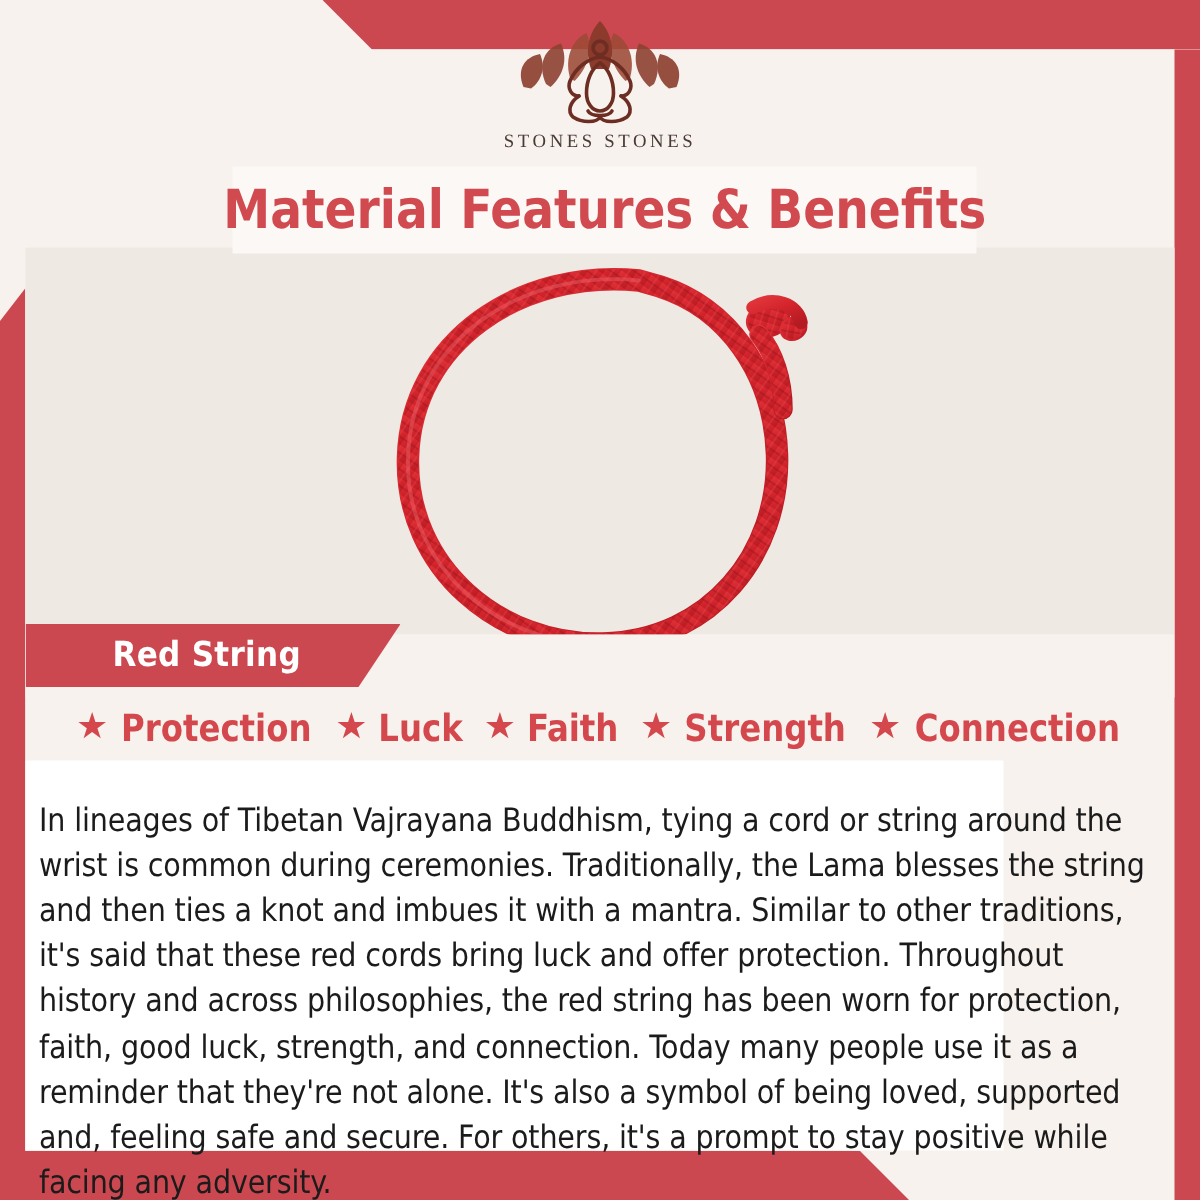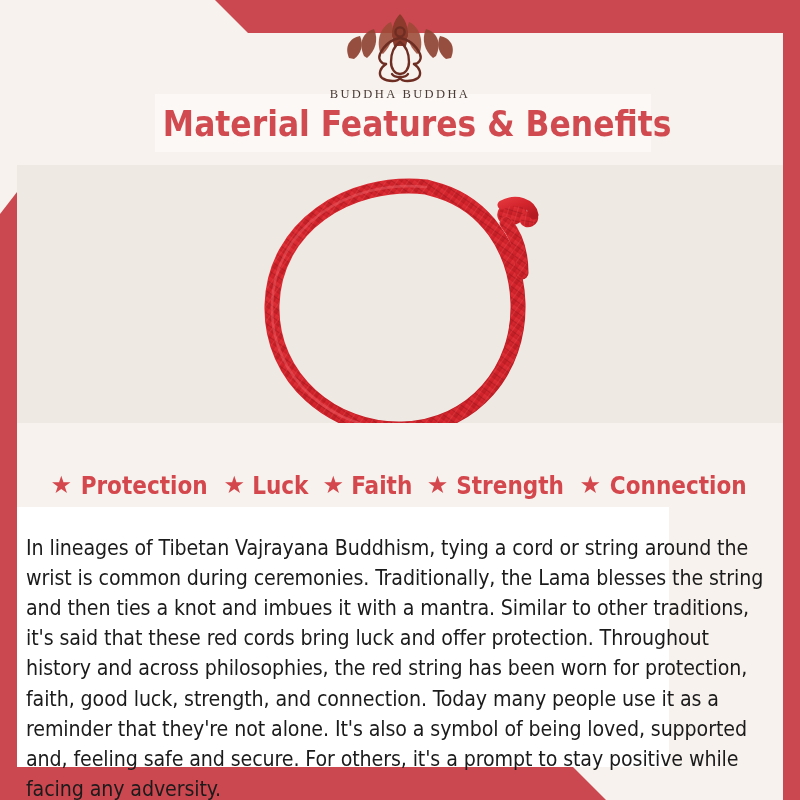--- a/index.html
+++ b/index.html
@@ -74,26 +74,26 @@
     font-family: "Liberation Serif", serif;
     font-size: 12.5px;
     letter-spacing: 2.4px;
     color: #4a3a35;
     font-weight: 400;
   }
 
   
   .title-band {
     position: absolute;
-    top: 94px; left: 155px;
+    top: 111px; left: 155px;
     width: 496px; height: 58px;
     background: #fbf8f5;
     display: flex;
     align-items: center;
-    justify-content: flex-start;
+    justify-content: center;
     z-index: 4;
   }
   .title-text {
     font-family: "Liberation Sans Narrow", "DejaVu Sans Condensed", "Liberation Sans", sans-serif;
     font-size: 36px;
     font-weight: bold;
     color: #d04a4f;
     letter-spacing: 0px;
     transform: scaleX(0.97);
     white-space: nowrap;
@@ -228,21 +228,21 @@
         <path d="M66 26 C74 27 82 33 86 42 C88 47 85 52 80 52"></path>
 
         <path d="M66 30 C60 34 57 42 57 50 C57 57 61 62 66 62 C71 62 75 57 75 50 C75 42 72 34 66 30"></path>
 
         <path d="M52 52 C46 56 44 62 48 66 C54 70 64 70 66 66"></path>
         <path d="M80 52 C86 56 88 62 84 66 C78 70 68 70 66 66"></path>
         <path d="M58 62 C60 66 72 66 74 62"></path>
       </g>
       <circle cx="66" cy="20" r="4.6" fill="none" stroke="#6e2d22" stroke-width="2.4"></circle>
     </svg>
-    <span class="logo-word">BUDDHA BUDDHA</span>
+    <span class="logo-word">STONES STONES</span>
   </div>
 
   <div class="title-band">
     <span class="title-text">Material Features &amp; Benefits</span>
   </div>
 
   <div class="hero">
     <svg class="bracelet-svg" viewBox="0 0 340 292">
       <defs>
         <linearGradient id="cordg" x1="0" y1="0" x2="1" y2="1">
@@ -279,20 +279,23 @@
         <ellipse cx="299" cy="58" rx="8.3" ry="6.8" fill="url(#braid)" transform="rotate(-25 299 58)" opacity="0.95"></ellipse>
         <path d="M272 44 C 286 36, 302 42, 304 54" fill="none" stroke="url(#cordg)" stroke-width="9" stroke-linecap="round"></path>
         <path d="M276 62 C 286 74, 292 92, 292 112" fill="none" stroke="url(#cordg)" stroke-width="13" stroke-linecap="round"></path>
         <path d="M276 62 C 286 74, 292 92, 292 112" fill="none" stroke="url(#braid)" stroke-width="11.5" stroke-linecap="round" opacity="0.95"></path>
       </g>
     </svg>
   </div>
 
   <div class="ribbon-bg"></div>
 
+  <div class="ribbon">
+    <span class="ribbon-text">Red String</span>
+  </div>
 
   <div class="benefits">
     <span class="benefit">
       <span class="star">★</span>
       <span class="blabel">Protection</span>
     </span>
     <span class="benefit">
       <span class="star">★</span>
       <span class="blabel">Luck</span>
     </span>

